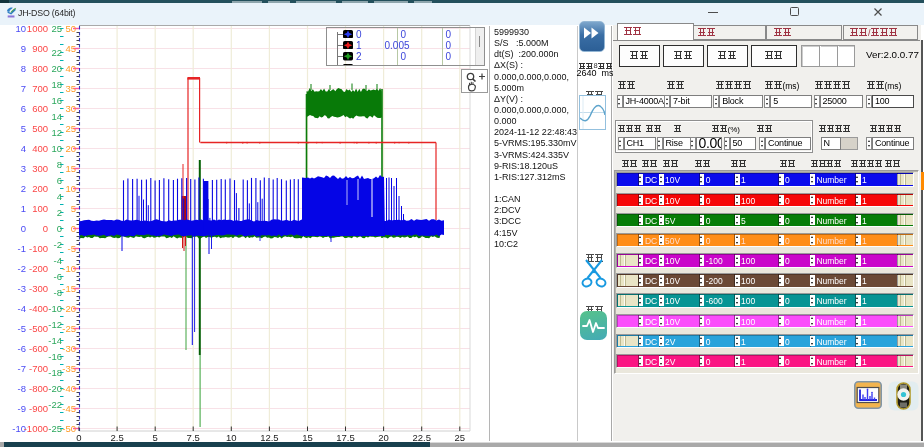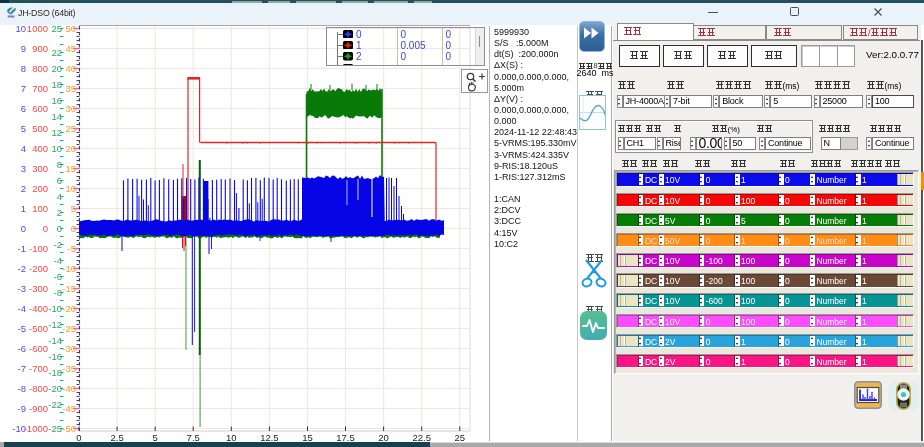--- a/index.html
+++ b/index.html
@@ -495,21 +495,21 @@
     </svg>
     <div class="abs" style="left:29.5px;top:0.8px;font-size:10px;color:#3c46da">0</div>
     <div class="abs" style="left:74px;top:0.8px;font-size:10px;color:#3c46da">0</div>
     <div class="abs" style="left:119px;top:0.8px;font-size:10px;color:#3c46da">0</div>
     <div class="abs" style="left:10.5px;top:16.9px;width:6px;height:1px;background:#777"></div>
     <svg class="abs" style="left:16.5px;top:12.9px" width="10" height="8.4" viewBox="0 0 10 8.4">
 <rect x="0" y="0" width="10" height="8.4" rx="1.6" fill="#000"></rect>
 <path d="M5 0.4 L6.3 3 L9.4 4.2 L6.3 5.4 L5 8 L3.7 5.4 L0.6 4.2 L3.7 3 Z" fill="#e81c1c"></path>
     </svg>
     <div class="abs" style="left:29.5px;top:12.1px;font-size:10px;color:#3c46da">1</div>
-    <div class="abs" style="left:74px;top:12.1px;font-size:10px;color:#3c46da">0.005</div>
+    <div class="abs" style="left:58px;top:12.1px;font-size:10px;color:#3c46da">0.005</div>
     <div class="abs" style="left:119px;top:12.1px;font-size:10px;color:#3c46da">0</div>
     <div class="abs" style="left:10.5px;top:28.2px;width:6px;height:1px;background:#777"></div>
     <svg class="abs" style="left:16.5px;top:24.2px" width="10" height="8.4" viewBox="0 0 10 8.4">
 <rect x="0" y="0" width="10" height="8.4" rx="1.6" fill="#000"></rect>
 <path d="M5 0.4 L6.3 3 L9.4 4.2 L6.3 5.4 L5 8 L3.7 5.4 L0.6 4.2 L3.7 3 Z" fill="#1d9a1d"></path>
     </svg>
     <div class="abs" style="left:29.5px;top:23.4px;font-size:10px;color:#3c46da">2</div>
     <div class="abs" style="left:74px;top:23.4px;font-size:10px;color:#3c46da">0</div>
     <div class="abs" style="left:119px;top:23.4px;font-size:10px;color:#3c46da">0</div>
     <svg class="abs" style="left:16.5px;top:35.5px" width="10" height="8.4" viewBox="0 0 10 8.4">
@@ -620,21 +620,21 @@
 <div class="in" style="left:872px;top:94.5px;width:42px;height:13.5px;border:1.6px solid #4a4a4a;line-height:11.5px">100</div>
 <div class="abs" style="left:614.5px;top:120px;width:198.5px;height:33px;border:1px solid #8f8f8f;box-shadow:inset 0 0 0 1px #fff"></div>
 <div class="lbl" style="left:618px;top:124px"><i class="cjh"></i><i class="cjh"></i><i class="cjh"></i></div>
 <div class="lbl" style="left:646px;top:124px"><i class="cjh"></i><i class="cjh"></i></div>
 <div class="lbl" style="left:674px;top:124px"><i class="cjh"></i></div>
 <div class="lbl" style="left:712px;top:124px"><i class="cjh"></i><i class="cjh"></i><span style="font-size:8px">(%)</span></div>
 <div class="lbl" style="left:757px;top:124px"><i class="cjh"></i><i class="cjh"></i></div>
 <div class="sp" style="left:617.5px;top:136.5px;height:13.5px"></div>
 <div class="in" style="left:623.5px;top:136.5px;width:32.5px;height:13.5px;line-height:11.5px">CH1</div>
 <div class="sp" style="left:656.5px;top:136.5px;height:13.5px"></div>
-<div class="in" style="left:662.5px;top:136.5px;width:18px;height:13.5px;line-height:11.5px">Rise</div>
+<div class="in" style="left:662.5px;top:136.5px;width:31px;height:13.5px;line-height:11.5px">Rise</div>
 <div class="sp" style="left:689.5px;top:136.5px;height:13.5px"></div>
 <div class="in" style="left:695.5px;top:136.5px;width:26.5px;height:13.5px;line-height:11.5px"><span style="font-size:14px;letter-spacing:-0.3px">0.0051</span></div>
 <div class="sp" style="left:723.5px;top:136.5px;height:13.5px"></div>
 <div class="in" style="left:729.5px;top:136.5px;width:26.5px;height:13.5px;line-height:11.5px">50</div>
 <div class="sp" style="left:759px;top:136.5px;height:13.5px"></div>
 <div class="in" style="left:765px;top:136.5px;width:45.5px;height:13.5px;line-height:11.5px">Continue</div>
 <div class="lbl" style="left:819px;top:124px"><i class="cjh"></i><i class="cjh"></i><i class="cjh"></i><i class="cjh"></i></div>
 <div class="in" style="left:820.5px;top:136.5px;width:20.5px;height:13.5px;line-height:11.5px">N</div>
 <div class="abs" style="left:841px;top:136.5px;width:17px;height:13.5px;background:#d6d2c9;border:1px solid #9a9a9a;border-left:none"></div>
 <div class="lbl" style="left:870px;top:124px"><i class="cjh"></i><i class="cjh"></i><i class="cjh"></i><i class="cjh"></i></div>

